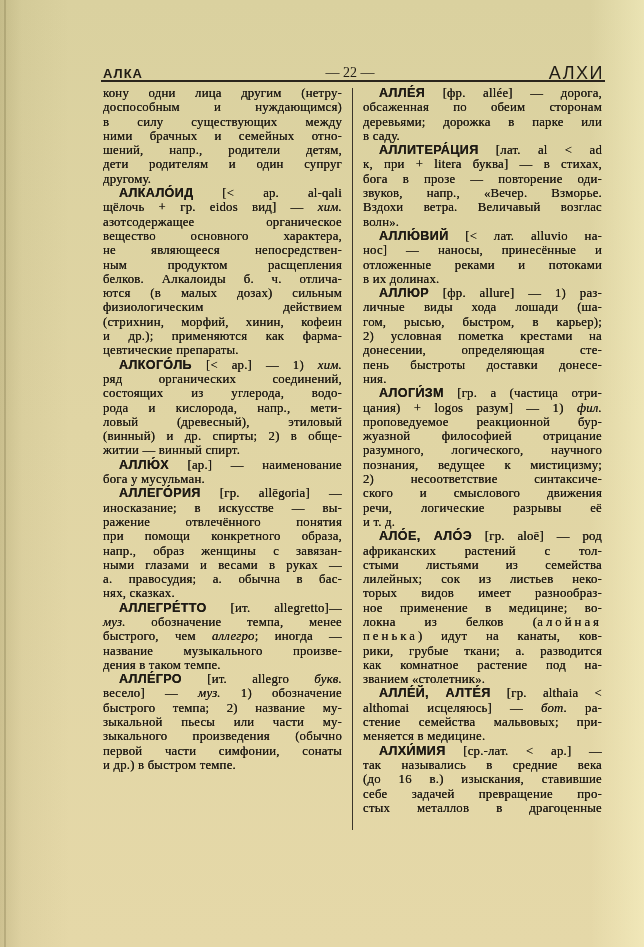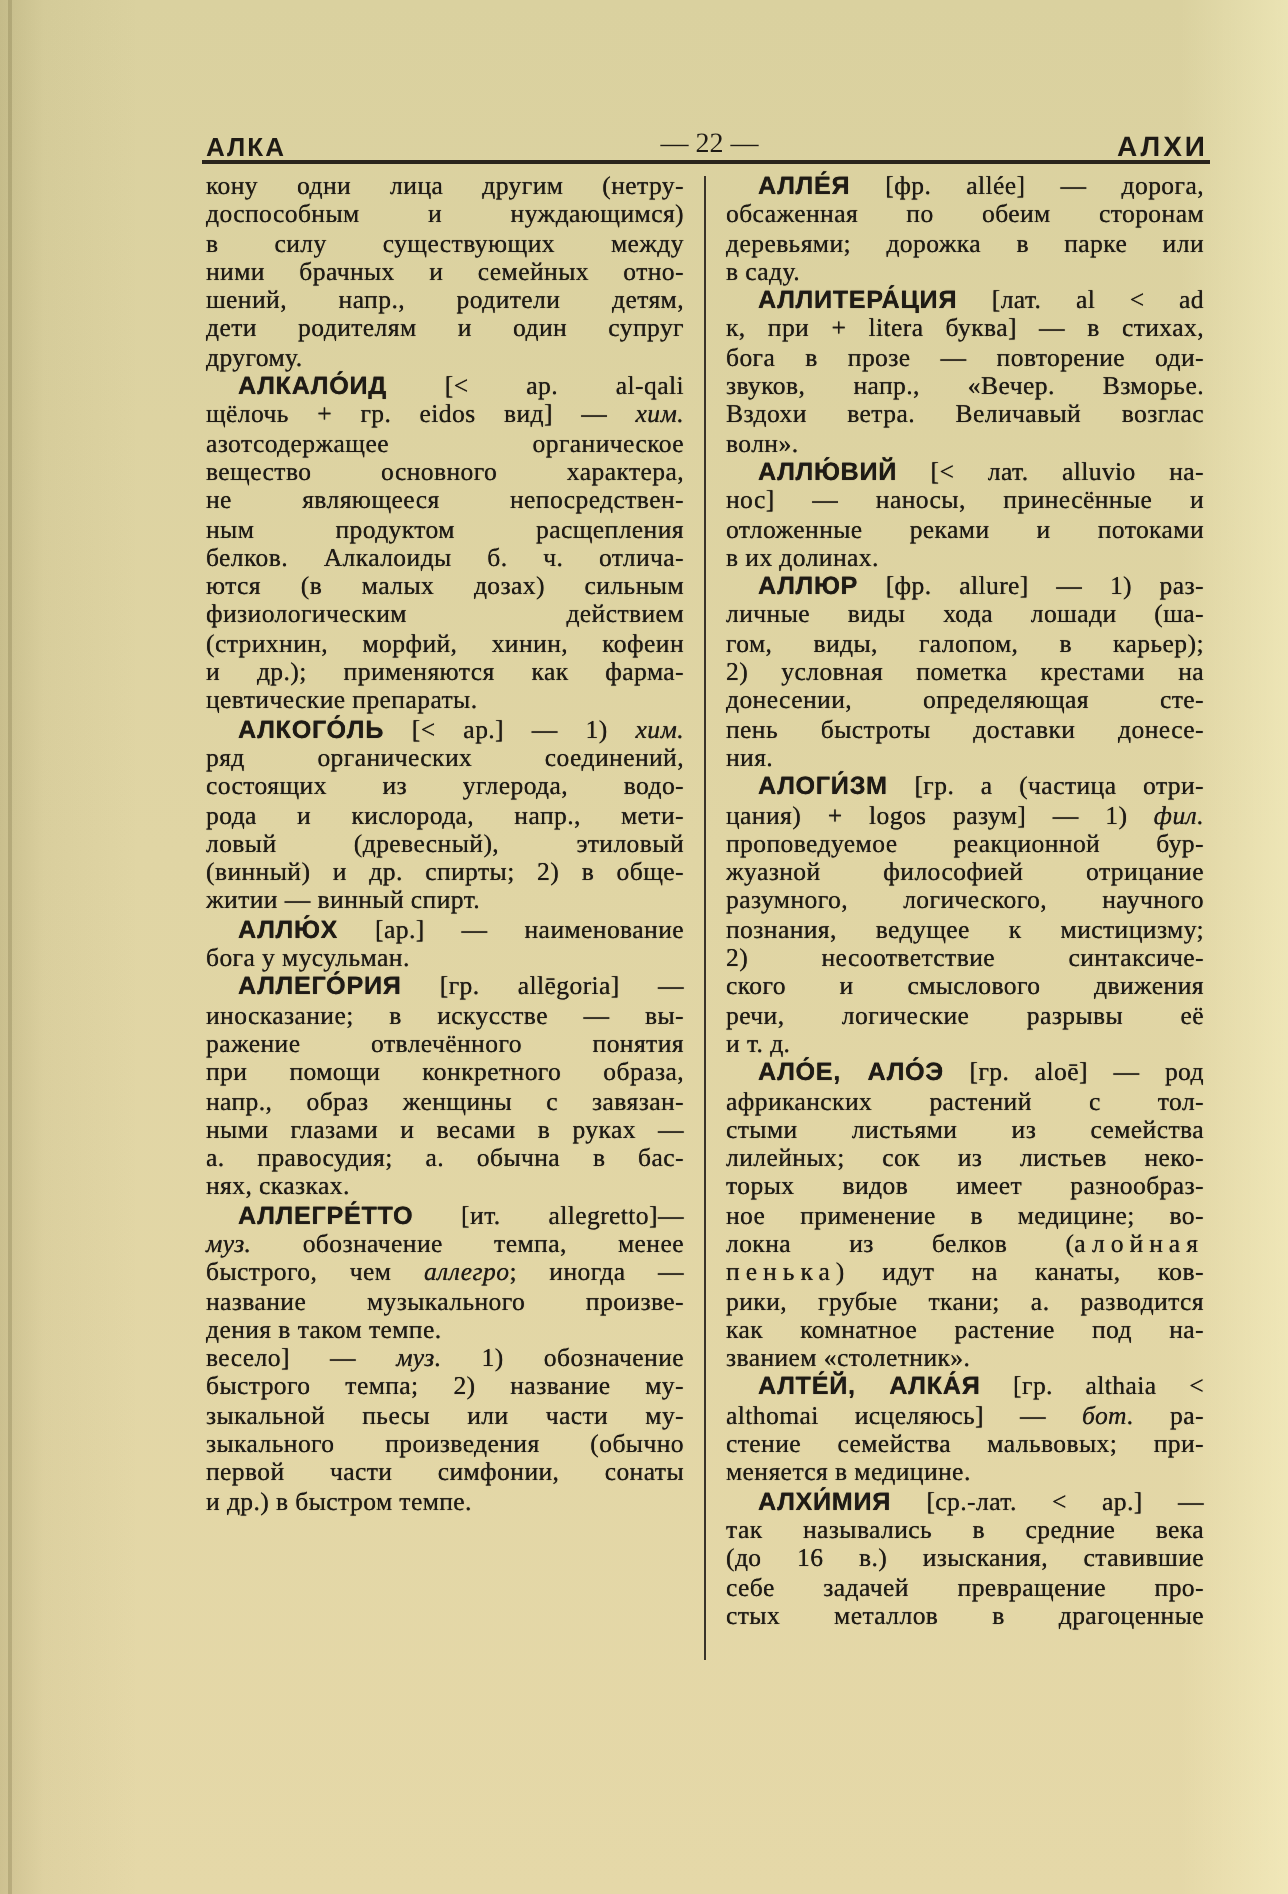--- a/index.html
+++ b/index.html
@@ -18,21 +18,21 @@
     background: rgba(95,85,45,0.22);
   }
   .running-head {
     position: absolute; left: 103px; top: 64px; width: 501px; height: 18px;
     display: flex; justify-content: space-between; align-items: center;
   }
   .rh-word {
     font-family: "Liberation Sans", sans-serif;
     font-weight: bold; font-size: 13px; letter-spacing: 1px; text-align: right;
   }
-  .rh-right { font-weight: bold; letter-spacing: 1.5px; font-size: 14px; }
+  .rh-right { font-weight: normal; letter-spacing: 1.5px; font-size: 18px; }
   .rh-num { font-family: "Liberation Serif", serif; font-size: 14px; margin-left: 8px; }
   .head-rule {
     position: absolute; left: 101px; top: 80px; width: 504px; height: 2px;
     background: #2a251d;
   }
   .column-divider {
     position: absolute; left: 352px; top: 88px; width: 1px; height: 742px;
     background: #3a342a;
   }
   .col {
@@ -117,20 +117,21 @@
         <div class="line last"><span>нях, сказках.</span></div>
       </div>
       <div class="entry">
         <div class="line first"><span class="hw">АЛЛЕГРЕ́ТТО</span><span> [ит. allegretto]—</span></div>
         <div class="line"><span class="it">муз.</span><span> обозначение темпа, менее</span></div>
         <div class="line"><span>быстрого, чем </span><span class="it">аллегро</span><span>; иногда —</span></div>
         <div class="line"><span>название музыкального произве-</span></div>
         <div class="line last"><span>дения в таком темпе.</span></div>
       </div>
       <div class="entry">
+        <div class="line first"><span class="hw">АЛЛЕ́ГРО</span><span> [ит. allegro </span><span class="it">букв.</span></div>
         <div class="line"><span>весело] — </span><span class="it">муз.</span><span> 1) обозначение</span></div>
         <div class="line"><span>быстрого темпа; 2) название му-</span></div>
         <div class="line"><span>зыкальной пьесы или части му-</span></div>
         <div class="line"><span>зыкального произведения (обычно</span></div>
         <div class="line"><span>первой части симфонии, сонаты</span></div>
         <div class="line last"><span>и др.) в быстром темпе.</span></div>
       </div>
     </div>
   <div class="column-divider"></div>
   <div class="col col-right">
@@ -150,21 +151,21 @@
       </div>
       <div class="entry">
         <div class="line first"><span class="hw">АЛЛЮ́ВИЙ</span><span> [&lt; лат. alluvio на-</span></div>
         <div class="line"><span>нос] — наносы, принесённые и</span></div>
         <div class="line"><span>отложенные реками и потоками</span></div>
         <div class="line last"><span>в их долинах.</span></div>
       </div>
       <div class="entry">
         <div class="line first"><span class="hw">АЛЛЮР</span><span> [фр. allure] — 1) раз-</span></div>
         <div class="line"><span>личные виды хода лошади (ша-</span></div>
-        <div class="line"><span>гом, виды, галопом, в карьер);</span></div>
+        <div class="line"><span>гом, рысью, быстром, в карьер);</span></div>
         <div class="line"><span>2) условная пометка крестами на</span></div>
         <div class="line"><span>донесении, определяющая сте-</span></div>
         <div class="line"><span>пень быстроты доставки донесе-</span></div>
         <div class="line last"><span>ния.</span></div>
       </div>
       <div class="entry">
         <div class="line first"><span class="hw">АЛОГИ́ЗМ</span><span> [гр. a (частица отри-</span></div>
         <div class="line"><span>цания) + logos разум] — 1) </span><span class="it">фил.</span></div>
         <div class="line"><span>проповедуемое реакционной бур-</span></div>
         <div class="line"><span>жуазной философией отрицание</span></div>
@@ -182,21 +183,21 @@
         <div class="line"><span>лилейных; сок из листьев неко-</span></div>
         <div class="line"><span>торых видов имеет разнообраз-</span></div>
         <div class="line"><span>ное применение в медицине; во-</span></div>
         <div class="line"><span>локна из белков (</span><span class="sp">алойная</span></div>
         <div class="line"><span class="sp">пенька</span><span>) идут на канаты, ков-</span></div>
         <div class="line"><span>рики, грубые ткани; а. разводится</span></div>
         <div class="line"><span>как комнатное растение под на-</span></div>
         <div class="line last"><span>званием «столетник».</span></div>
       </div>
       <div class="entry">
-        <div class="line first"><span class="hw">АЛТЕ́Й, АЛКА́Я</span><span> [гр. althaia &lt;</span></div>
+        <div class="line first"><span class="hw">АЛЛЕ́Й, АЛТЕ́Я</span><span> [гр. althaia &lt;</span></div>
         <div class="line"><span>althomai исцеляюсь] — </span><span class="it">бот.</span><span> ра-</span></div>
         <div class="line"><span>стение семейства мальвовых; при-</span></div>
         <div class="line last"><span>меняется в медицине.</span></div>
       </div>
       <div class="entry">
         <div class="line first"><span class="hw">АЛХИ́МИЯ</span><span> [ср.-лат. &lt; ар.] —</span></div>
         <div class="line"><span>так назывались в средние века</span></div>
         <div class="line"><span>(до 16 в.) изыскания, ставившие</span></div>
         <div class="line"><span>себе задачей превращение про-</span></div>
         <div class="line"><span>стых металлов в драгоценные</span></div>

